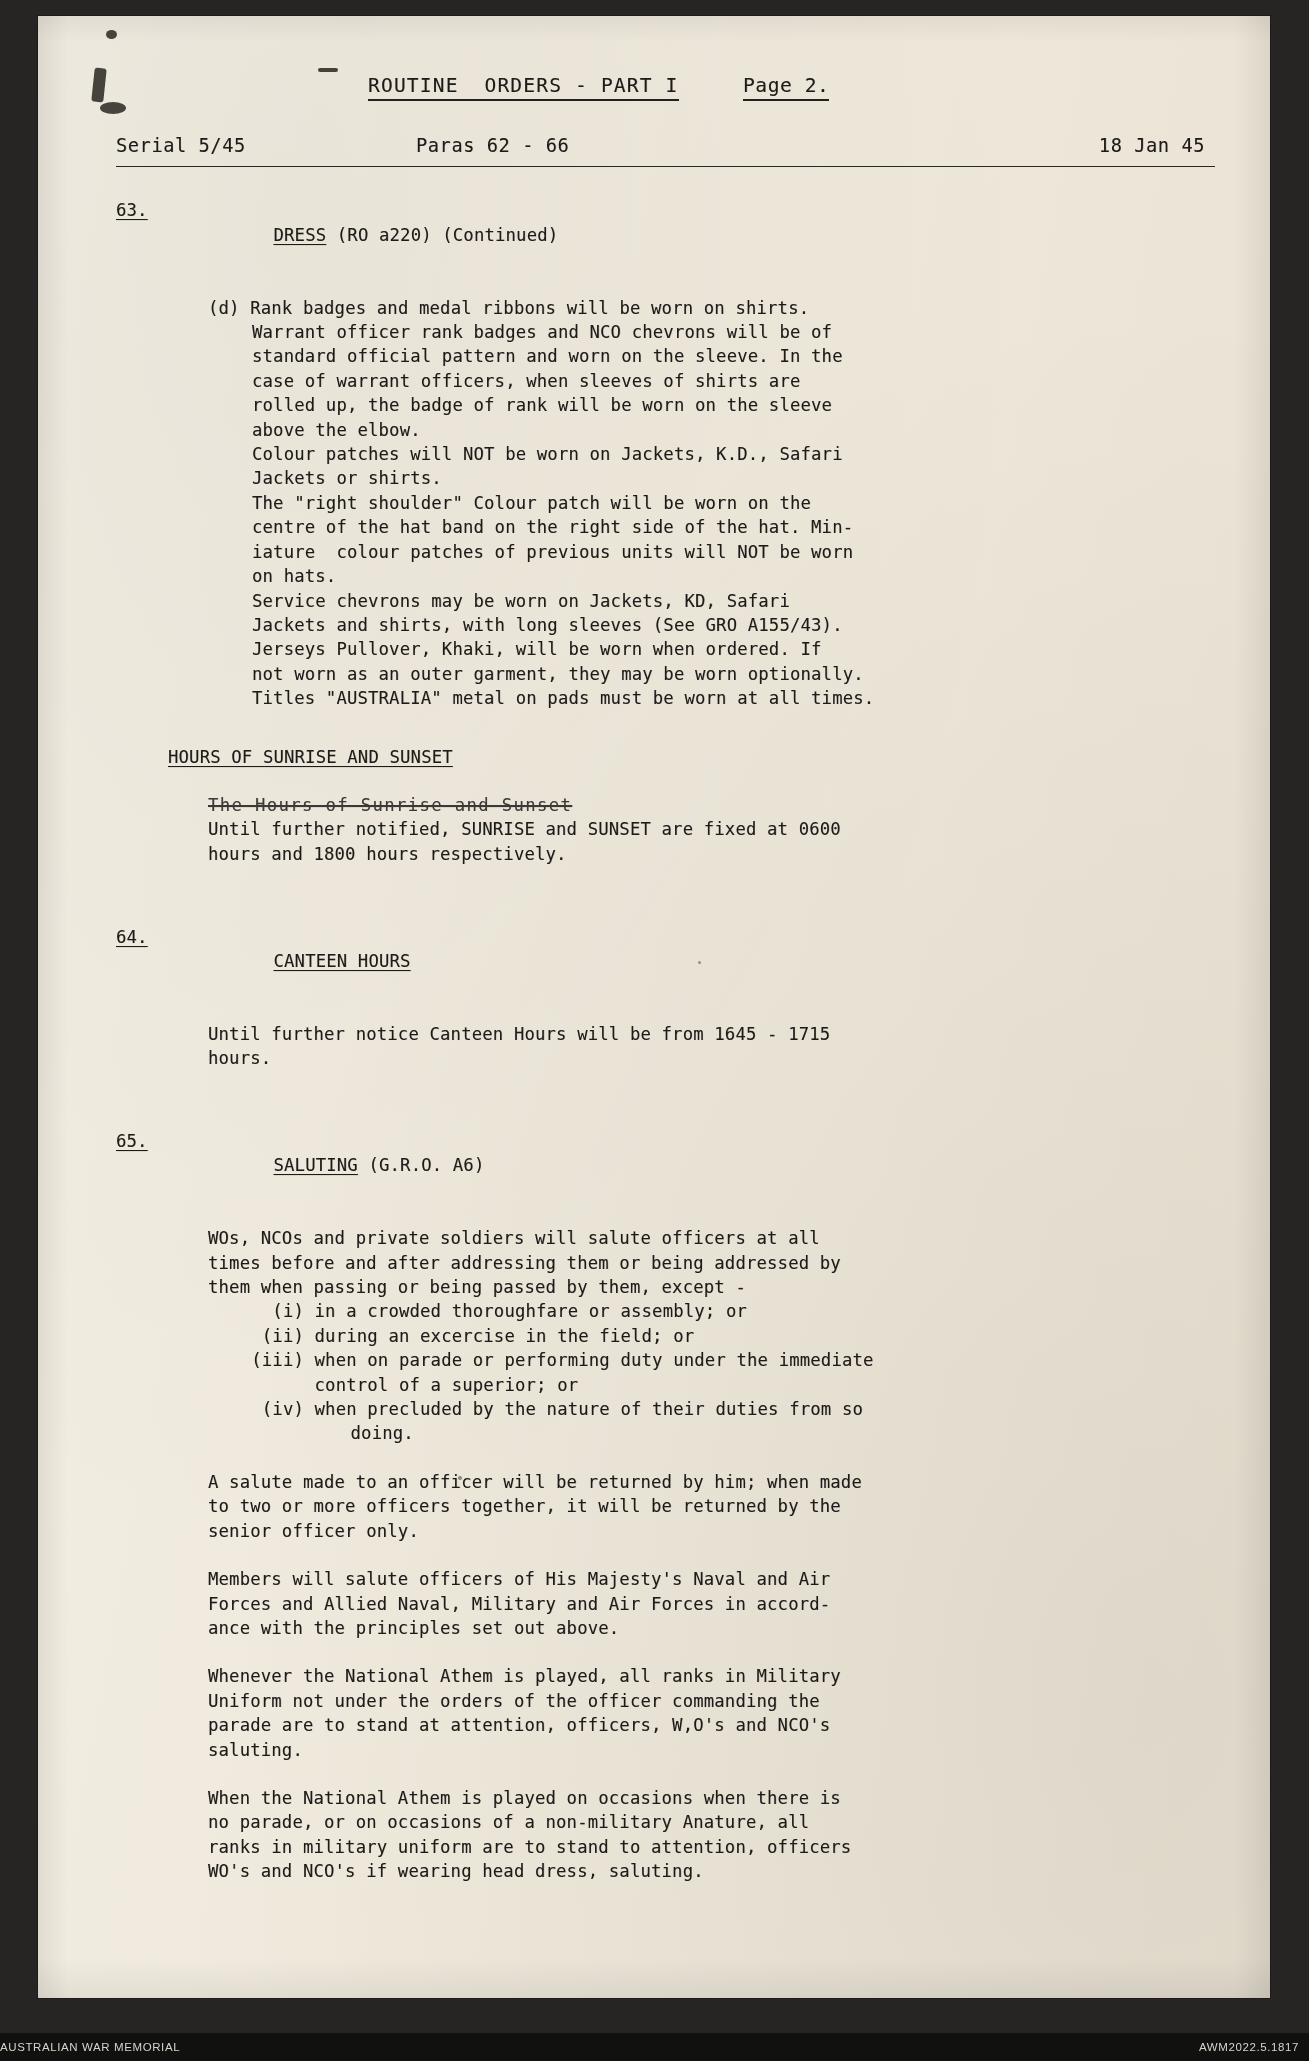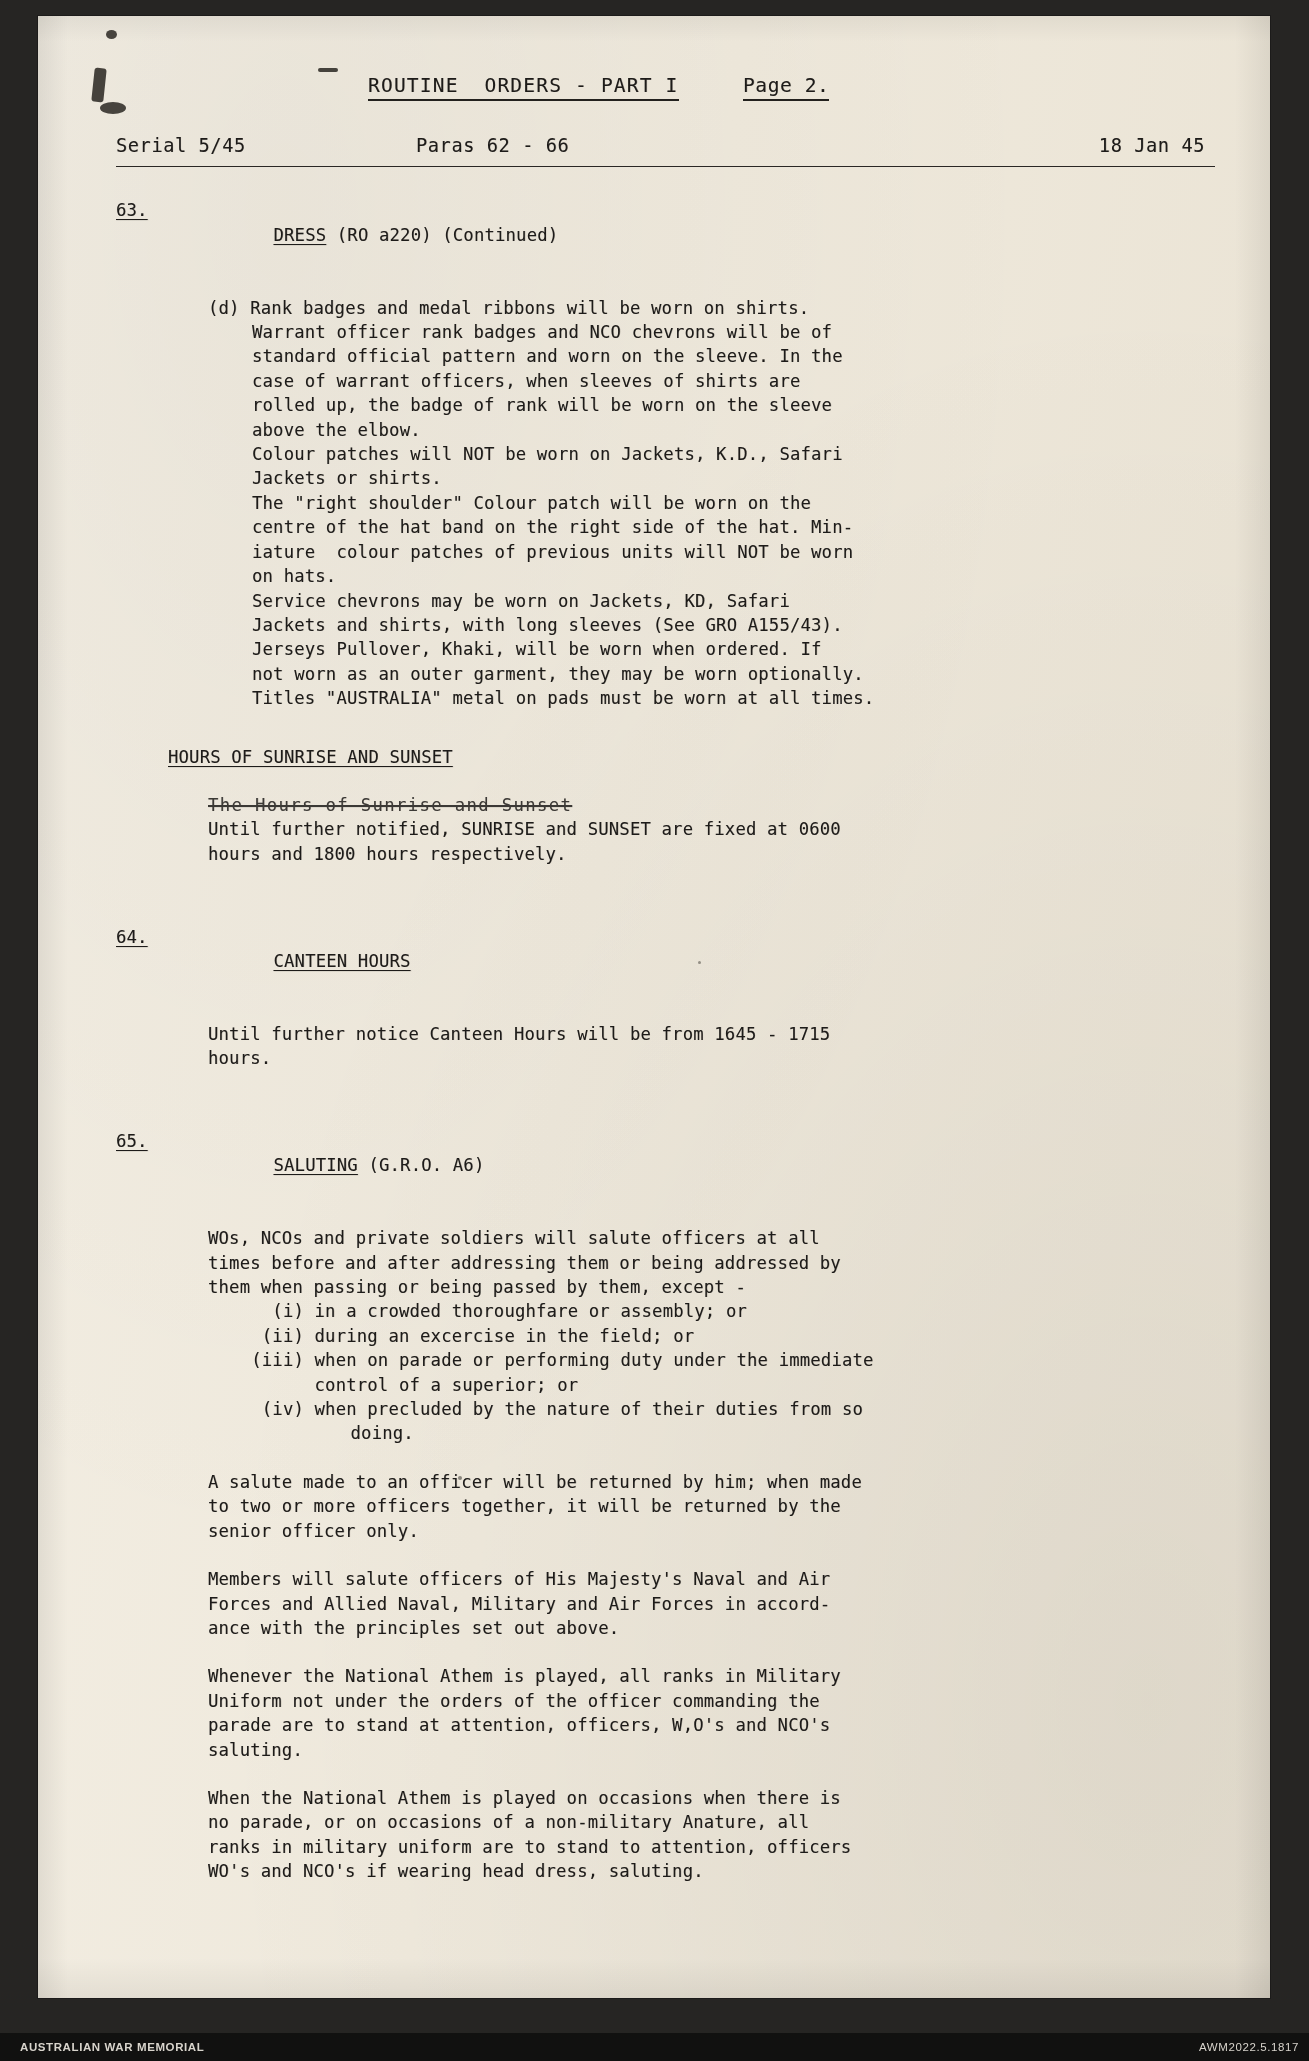--- a/index.html
+++ b/index.html
@@ -165,21 +165,21 @@
   .footer {
     position: absolute;
     left: 0; right: 0; bottom: 0;
     height: 28px;
     background: #111110;
     color: #d8d4cc;
     font-family: "Liberation Sans", sans-serif;
     font-size: 11.5px;
     letter-spacing: 0.6px;
   }
-  .footer-left { position: absolute; left: 20px; top: 8px; font-weight: bold; }
+  .footer-left { position: absolute; left: 0; top: 8px; }
   .footer-right { position: absolute; right: 10px; top: 8px; }
 </style>
 </head>
 <body>
 
 <div class="scan-bg"></div>
 
 <div class="sheet">
 
   <div class="smudge" style="left:68px; top:14px; width:11px; height:9px;"></div>

